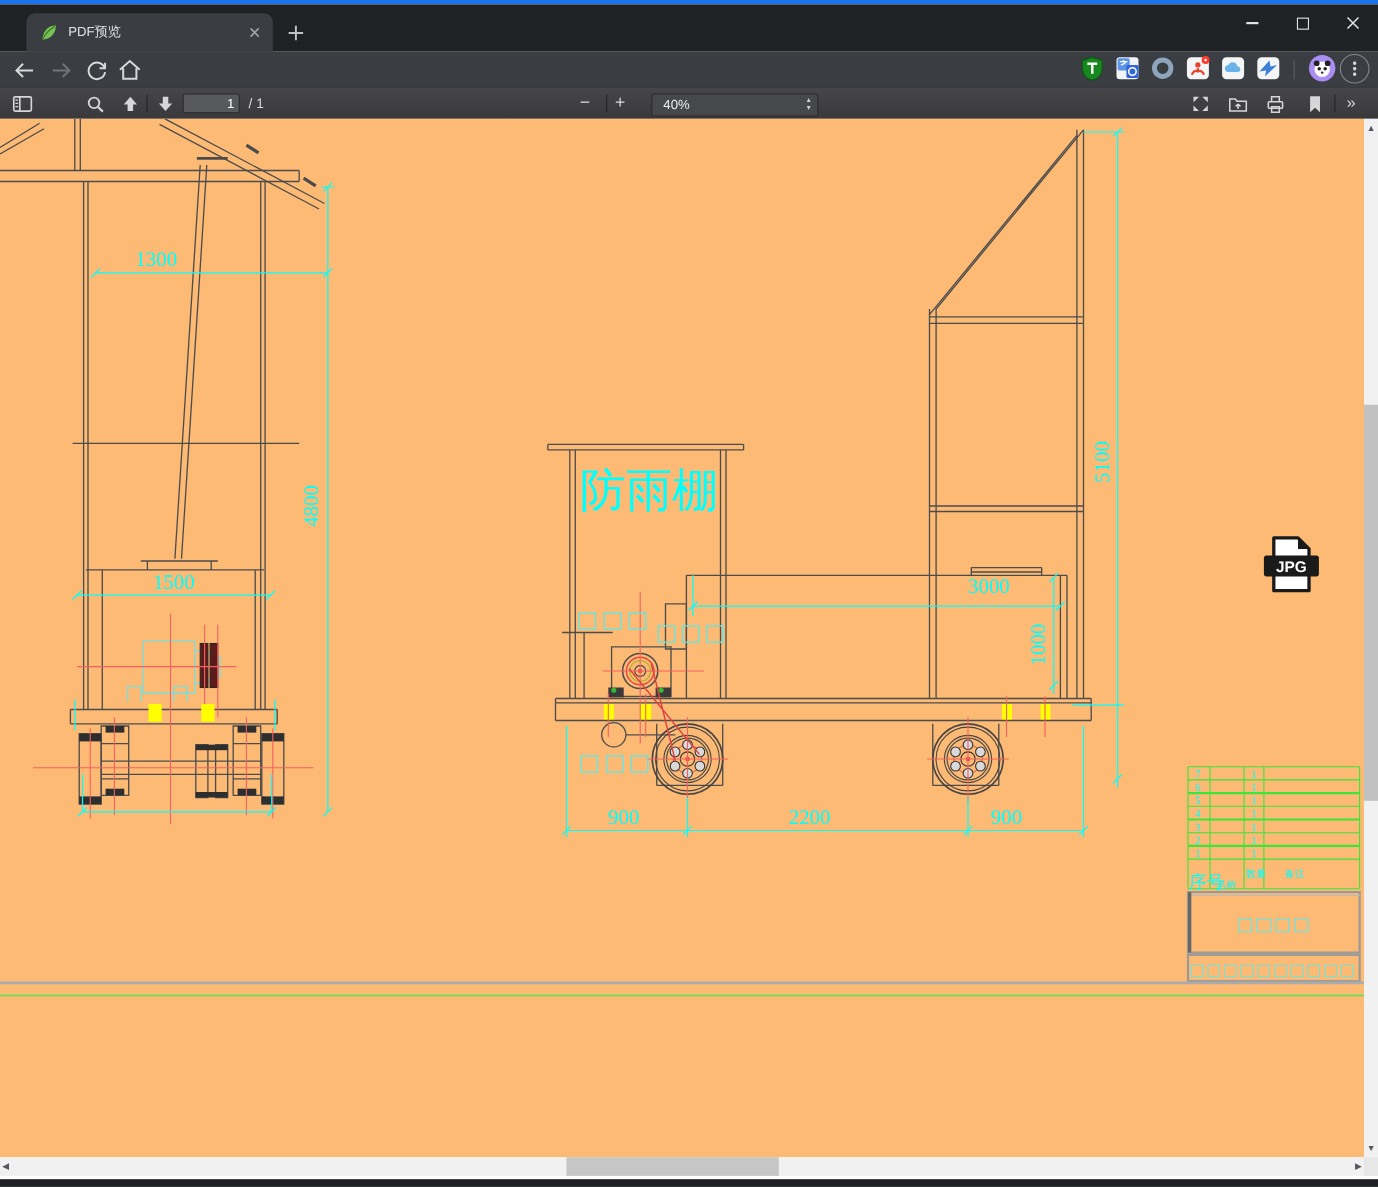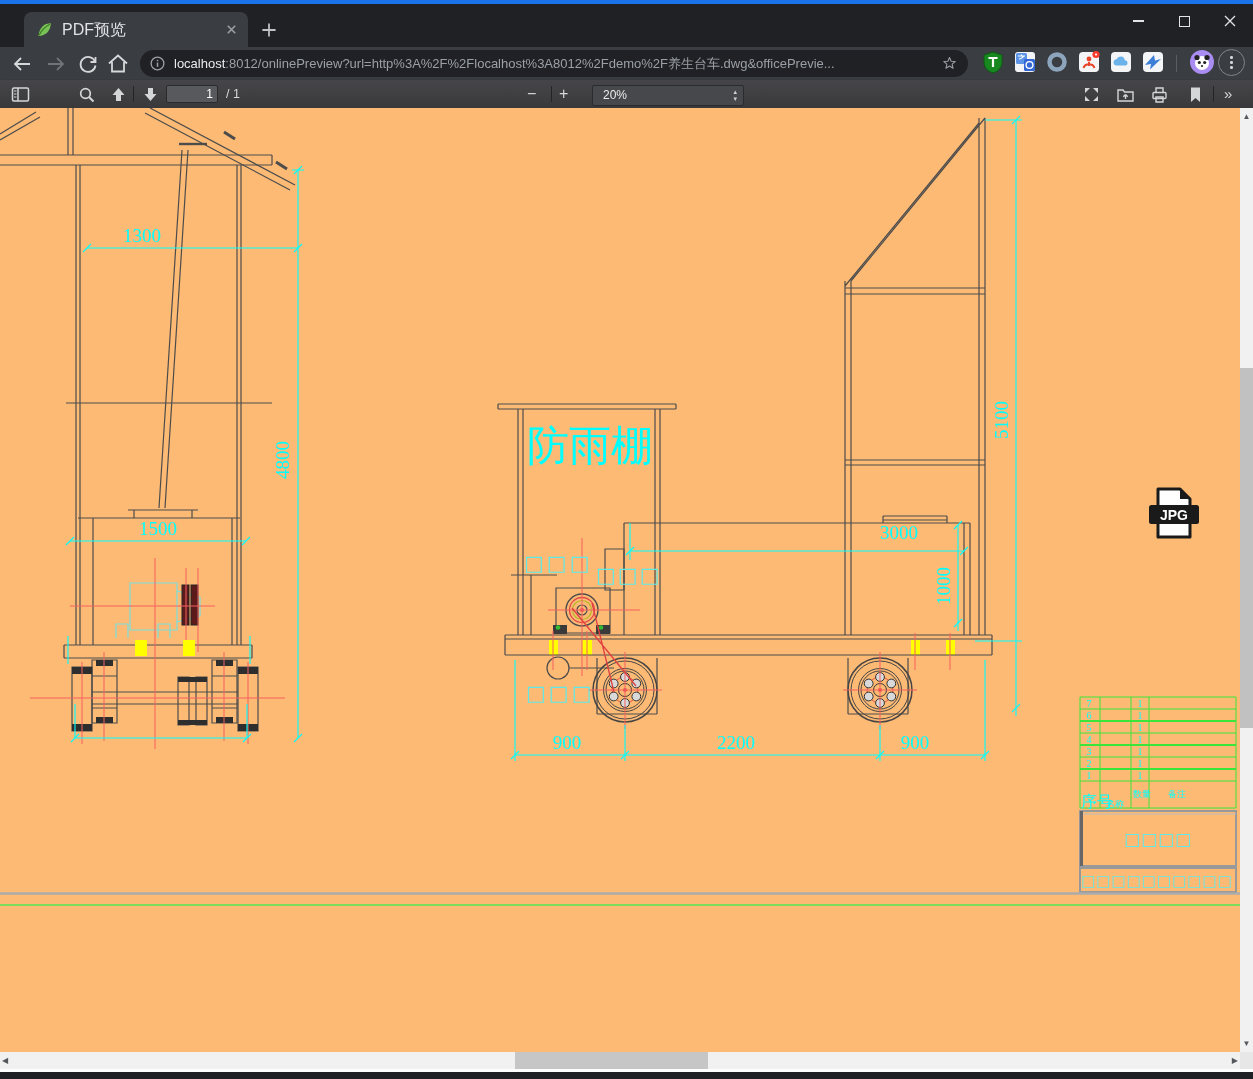--- a/index.html
+++ b/index.html
@@ -5,21 +5,21 @@
   html,body{margin:0;padding:0;background:#fff;}
   .window{position:relative;width:1253px;height:1079px;background:#fff;overflow:hidden;
           font-family:"Liberation Sans",sans-serif;}
   .abs{position:absolute;}
 
   
   .top-strip{left:0;top:0;width:1253px;height:4px;background:#1a73e8;}
   .tabbar{left:0;top:4px;width:1253px;height:43px;background:#202124;}
   .tab{left:24px;top:8px;width:224px;height:35px;background:#3a3d41;border-radius:8px 8px 0 0;}
   .leaf{left:12px;top:9px;width:17px;height:17px;}
-  .tab-title{left:38px;top:0;height:35px;line-height:35px;font-size:16px;color:#dfe1e5;white-space:nowrap;}
+  .tab-title{left:38px;top:0;height:35px;line-height:35px;font-size:12px;color:#dfe1e5;white-space:nowrap;}
   .tab-close{right:8px;top:9px;width:17px;height:17px;border-radius:50%;}
   .newtab{left:258px;top:15px;width:22px;height:22px;}
   .win-btn{top:0;width:46px;height:34px;display:flex;align-items:center;justify-content:center;}
   .min-bar{width:11px;height:1.5px;background:#e2e4e6;}
   .max-box{width:9px;height:9px;border:1.3px solid #e2e4e6;}
 
   .navbar{left:0;top:47px;width:1253px;height:33px;background:#3a3d41;}
   .nav-btn{top:4px;width:26px;height:26px;border-radius:50%;}
   .urlbar{left:140px;top:3px;width:828px;height:27px;background:#202124;border-radius:13.5px;}
   .url-text{left:34px;top:0;width:740px;height:27px;line-height:27px;font-size:13px;color:#9aa0a6;
@@ -107,31 +107,20 @@
       <path d="M5 13 H19 M14 7 L20 13 L14 19" stroke="#6f7479" stroke-width="1.8" fill="none"></path>
     </svg>
     <svg class="abs nav-btn" style="left:75px" viewBox="0 0 26 26">
       <path d="M20.5 6 V11 H15.5" stroke="#d6d8da" stroke-width="1.8" fill="none"></path>
       <path d="M20 10.5 A7.5 7.5 0 1 0 20.5 14.5" stroke="#d6d8da" stroke-width="1.8" fill="none"></path>
     </svg>
     <svg class="abs nav-btn" style="left:105px" viewBox="0 0 26 26">
       <path d="M4 12.5 L13 4.5 L22 12.5 M7 11 V20.5 H19 V11" stroke="#d6d8da" stroke-width="1.8" fill="none"></path>
     </svg>
 
-    <div class="abs urlbar">
-      <svg class="abs" style="left:10px;top:6px" width="15" height="15" viewBox="0 0 16 16">
-        <circle cx="8" cy="8" r="6.8" stroke="#9aa0a6" stroke-width="1.4" fill="none"></circle>
-        <path d="M8 7 V11.5" stroke="#9aa0a6" stroke-width="1.6"></path>
-        <circle cx="8" cy="4.8" r="0.9" fill="#9aa0a6"></circle>
-      </svg>
-      <div class="abs url-text"><span class="url-host">localhost</span><span>:8012/onlinePreview?url=http%3A%2F%2Flocalhost%3A8012%2Fdemo%2F养生台车.dwg&amp;officePrevie...</span></div>
-      <svg class="abs" style="right:10px;top:5px" width="17" height="17" viewBox="0 0 24 24">
-        <path d="M12 3.5 L14.3 8.8 L20 9.3 L15.7 13 L17 18.6 L12 15.6 L7 18.6 L8.3 13 L4 9.3 L9.7 8.8 Z" stroke="#9aa0a6" stroke-width="1.5" fill="none" stroke-linejoin="round"></path>
-      </svg>
-    </div>
 
     <svg class="abs ext" style="left:981px" viewBox="0 0 24 24">
       <path d="M12 2 L21 5 V12 C21 18 17 21.5 12 23 C7 21.5 3 18 3 12 V5 Z" fill="#17881f" stroke="#0d5a12" stroke-width="1"></path>
       <path d="M7.5 8 H16.5 M12 8 V17" stroke="#fff" stroke-width="2.2"></path>
     </svg>
     <svg class="abs ext" style="left:1013px" viewBox="0 0 24 24">
       <rect x="2" y="2" width="20" height="20" rx="3" fill="#f2f4f6"></rect>
       <rect x="3" y="3" width="11" height="11" rx="1.5" fill="#5c94e8"></rect>
       <rect x="11" y="9" width="11" height="12" rx="1.5" fill="#3367d6"></rect>
       <circle cx="16.5" cy="15" r="3.4" fill="none" stroke="#fff" stroke-width="1.4"></circle>
@@ -190,21 +179,21 @@
     <svg class="abs pb-btn" style="left:141px" viewBox="0 0 19 19">
       <path d="M9.5 16 L3.5 9 H7 V3 H12 V9 H15.5 Z" fill="#d4d6d8"></path>
     </svg>
     <input class="abs page-input" value="1" style="">
     <span class="abs page-total">/ 1</span>
 
     <span class="abs zoom-txt" style="left:527px">−</span>
     <div class="abs pb-sep" style="left:551px"></div>
     <span class="abs zoom-txt" style="left:559px">+</span>
     <div class="abs zoom-select">
-      <span>20%</span>
+      <span>40%</span>
       <span class="spinner">
           <span>▴</span>
           <span>▾</span>
         </span>
     </div>
 
     <svg class="abs pb-btn" style="left:1082px" viewBox="0 0 19 19">
       <path d="M3 3 h5 l-5 5 Z M16 3 v5 l-5 -5 Z M3 16 v-5 l5 5 Z M16 16 h-5 l5 -5 Z" fill="#d4d6d8"></path>
     </svg>
     <svg class="abs pb-btn" style="left:1116px" viewBox="0 0 19 19">

